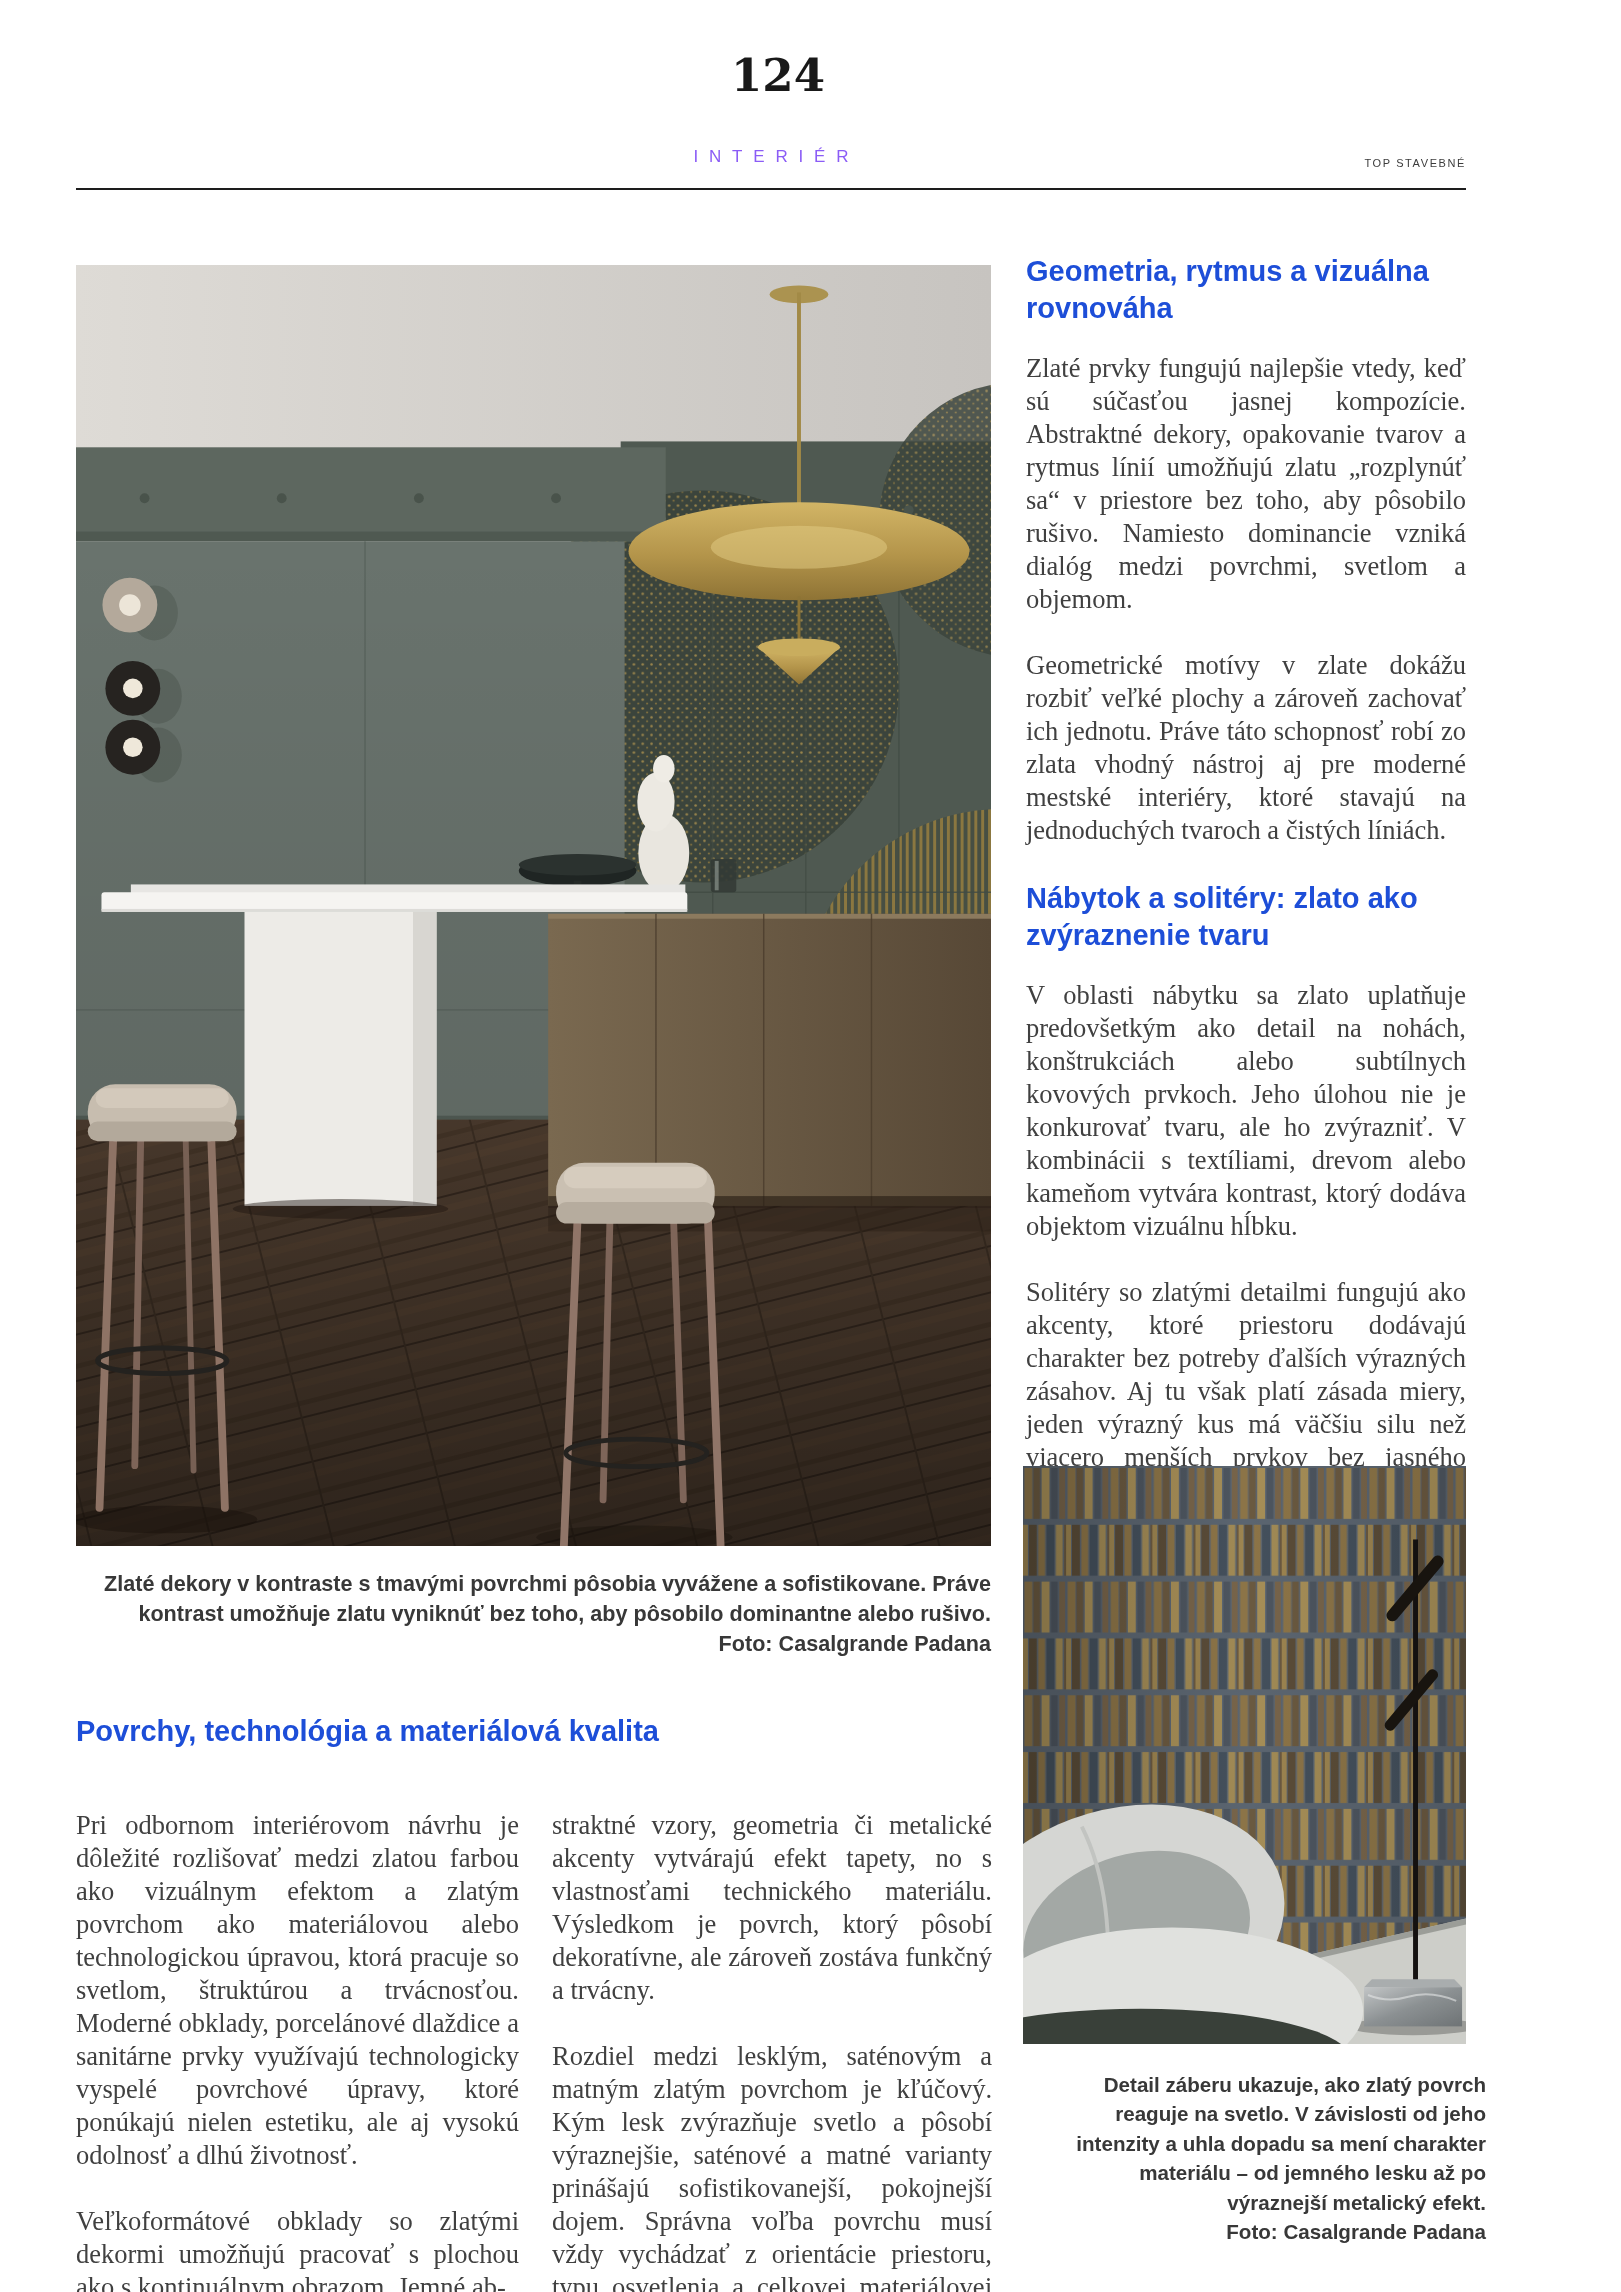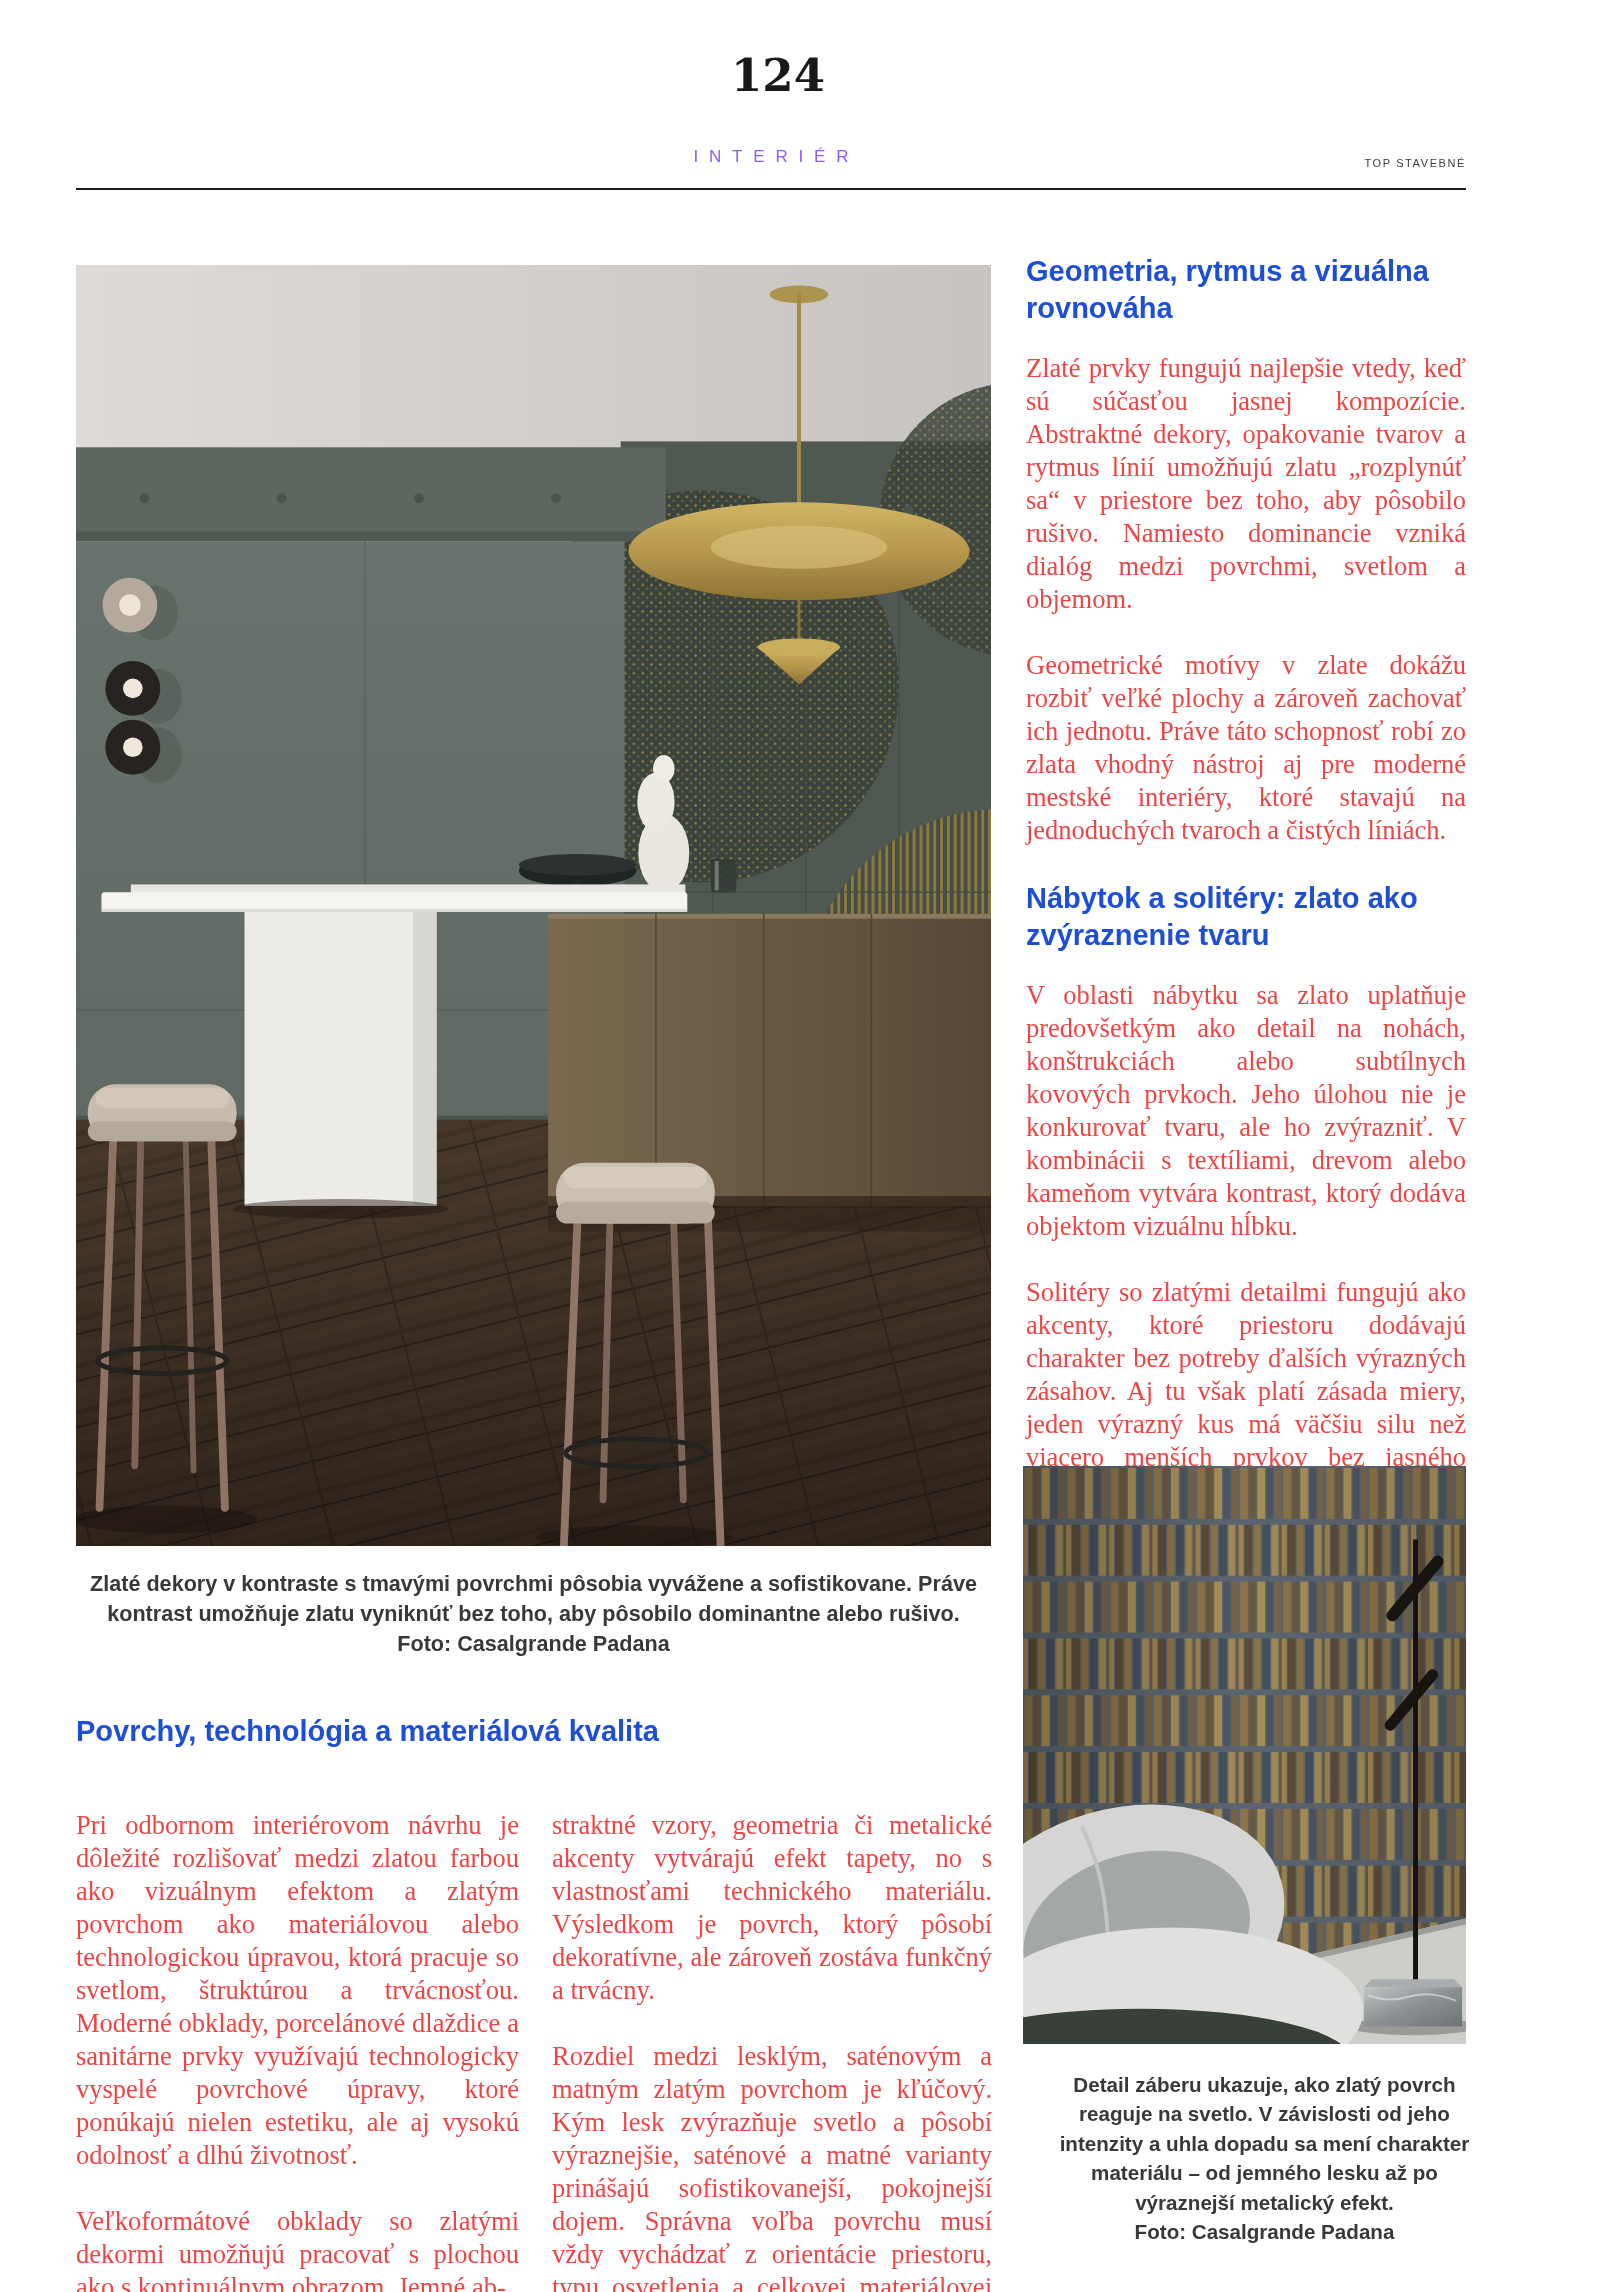--- a/index.html
+++ b/index.html
@@ -11,32 +11,32 @@
   .kicker{position:absolute;left:76px;top:147px;width:1390px;text-align:center;
           font-size:17px;letter-spacing:10.8px;text-indent:10.8px;color:#8b5cf6;font-weight:400;}
   .corner{position:absolute;right:155px;top:157px;font-size:11px;letter-spacing:1.6px;
           color:#3c3c3c;font-weight:500;}
   .rule{position:absolute;left:76px;top:188px;width:1390px;height:2px;background:#1d1d1d;}
   
   .photo-main{position:absolute;left:76px;top:265px;width:915px;height:1281px;overflow:hidden;}
   .photo-detail{position:absolute;left:1023px;top:1466px;width:443px;height:578px;overflow:hidden;}
   .photo-main svg,.photo-detail svg{display:block;width:100%;height:100%;}
   
-  .caption{font-weight:bold;color:#383838;text-align:center;}
+  .caption{font-weight:bold;color:#383838;text-align:right;}
   .caption-main{position:absolute;left:76px;top:1569px;width:915px;font-size:21.6px;line-height:1.4;}
   .caption-detail{position:absolute;left:1043px;top:2070px;width:443px;font-size:20.6px;line-height:1.43;}
   
   .col-right{position:absolute;left:1026px;top:253px;width:440px;}
   .bottom-heading{position:absolute;left:76px;top:1713px;width:588px;}
   .col-b1{position:absolute;left:76px;top:1809px;width:443px;}
   .col-b2{position:absolute;left:552px;top:1809px;width:440px;}
   h3.ohead{font-size:29px;line-height:1.27;color:#1d4ed8;margin:0 0 25.5px;font-weight:bold;}
   .sec2 h3.ohead{margin-top:13.7px;}
   .body-text p{font-family:"Liberation Serif",serif;font-size:26.5px;line-height:33px;
-               text-align:justify;margin:0 0 33px;color:#ef4444;hyphens:auto;}
+               text-align:justify;margin:0 0 33px;color:#404040;hyphens:auto;}
 </style>
 </head>
 <body>
 
 <div class="page">
 
   <div class="pageno">124</div>
   <div class="kicker">INTERIÉR</div>
   <div class="corner">TOP STAVEBNÉ</div>
   <div class="rule"></div>

